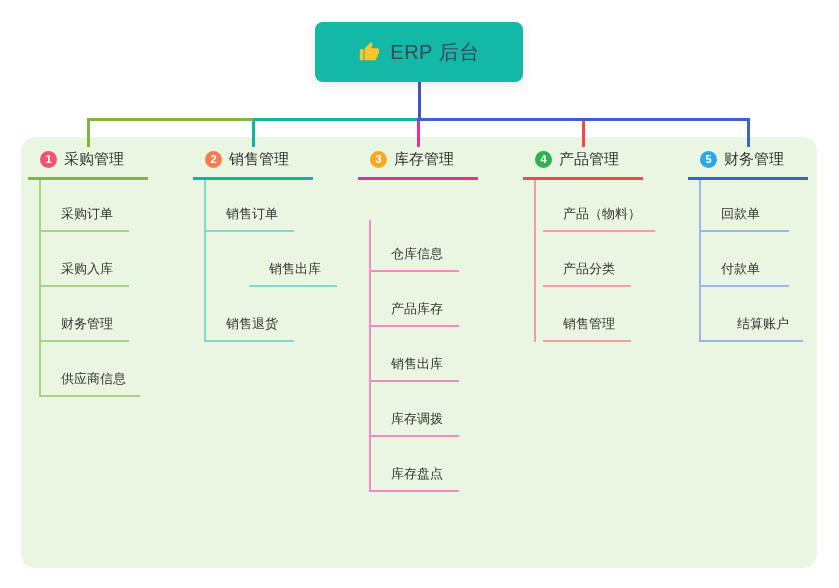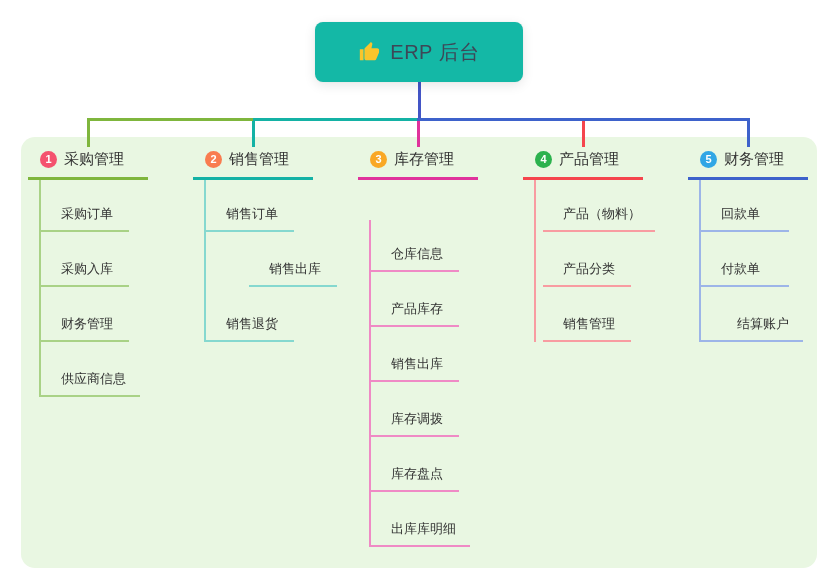--- a/index.html
+++ b/index.html
@@ -88,21 +88,20 @@
         <div class="branch-title" style="border-bottom-color: rgb(224, 51, 156);">
           <span class="badge" style="background: rgb(249, 168, 37);">3</span>
           <span class="branch-label">库存管理</span>
         </div>
         <div class="children" style="border-left-color: rgb(239, 138, 197); margin-top: 40px;">
           <div class="child first" style="border-bottom-color: rgb(239, 138, 197);">仓库信息</div>
           <div class="child" style="border-bottom-color: rgb(239, 138, 197);">产品库存</div>
           <div class="child" style="border-bottom-color: rgb(239, 138, 197);">销售出库</div>
           <div class="child" style="border-bottom-color: rgb(239, 138, 197);">库存调拨</div>
           <div class="child" style="border-bottom-color: rgb(239, 138, 197);">库存盘点</div>
-          <div class="child" style="border-bottom-color: rgb(239, 138, 197);">出库库明细</div>
         </div>
       </div>
       <div class="branch" style="left: 523px;">
         <div class="branch-title" style="border-bottom-color: rgb(245, 69, 77);">
           <span class="badge" style="background: rgb(44, 178, 78);">4</span>
           <span class="branch-label">产品管理</span>
         </div>
         <div class="children" style="border-left-color: rgb(248, 156, 161); padding-left: 7px;">
           <div class="child first" style="border-bottom-color: rgb(248, 156, 161);">产品（物料）</div>
           <div class="child" style="border-bottom-color: rgb(248, 156, 161);">产品分类</div>

